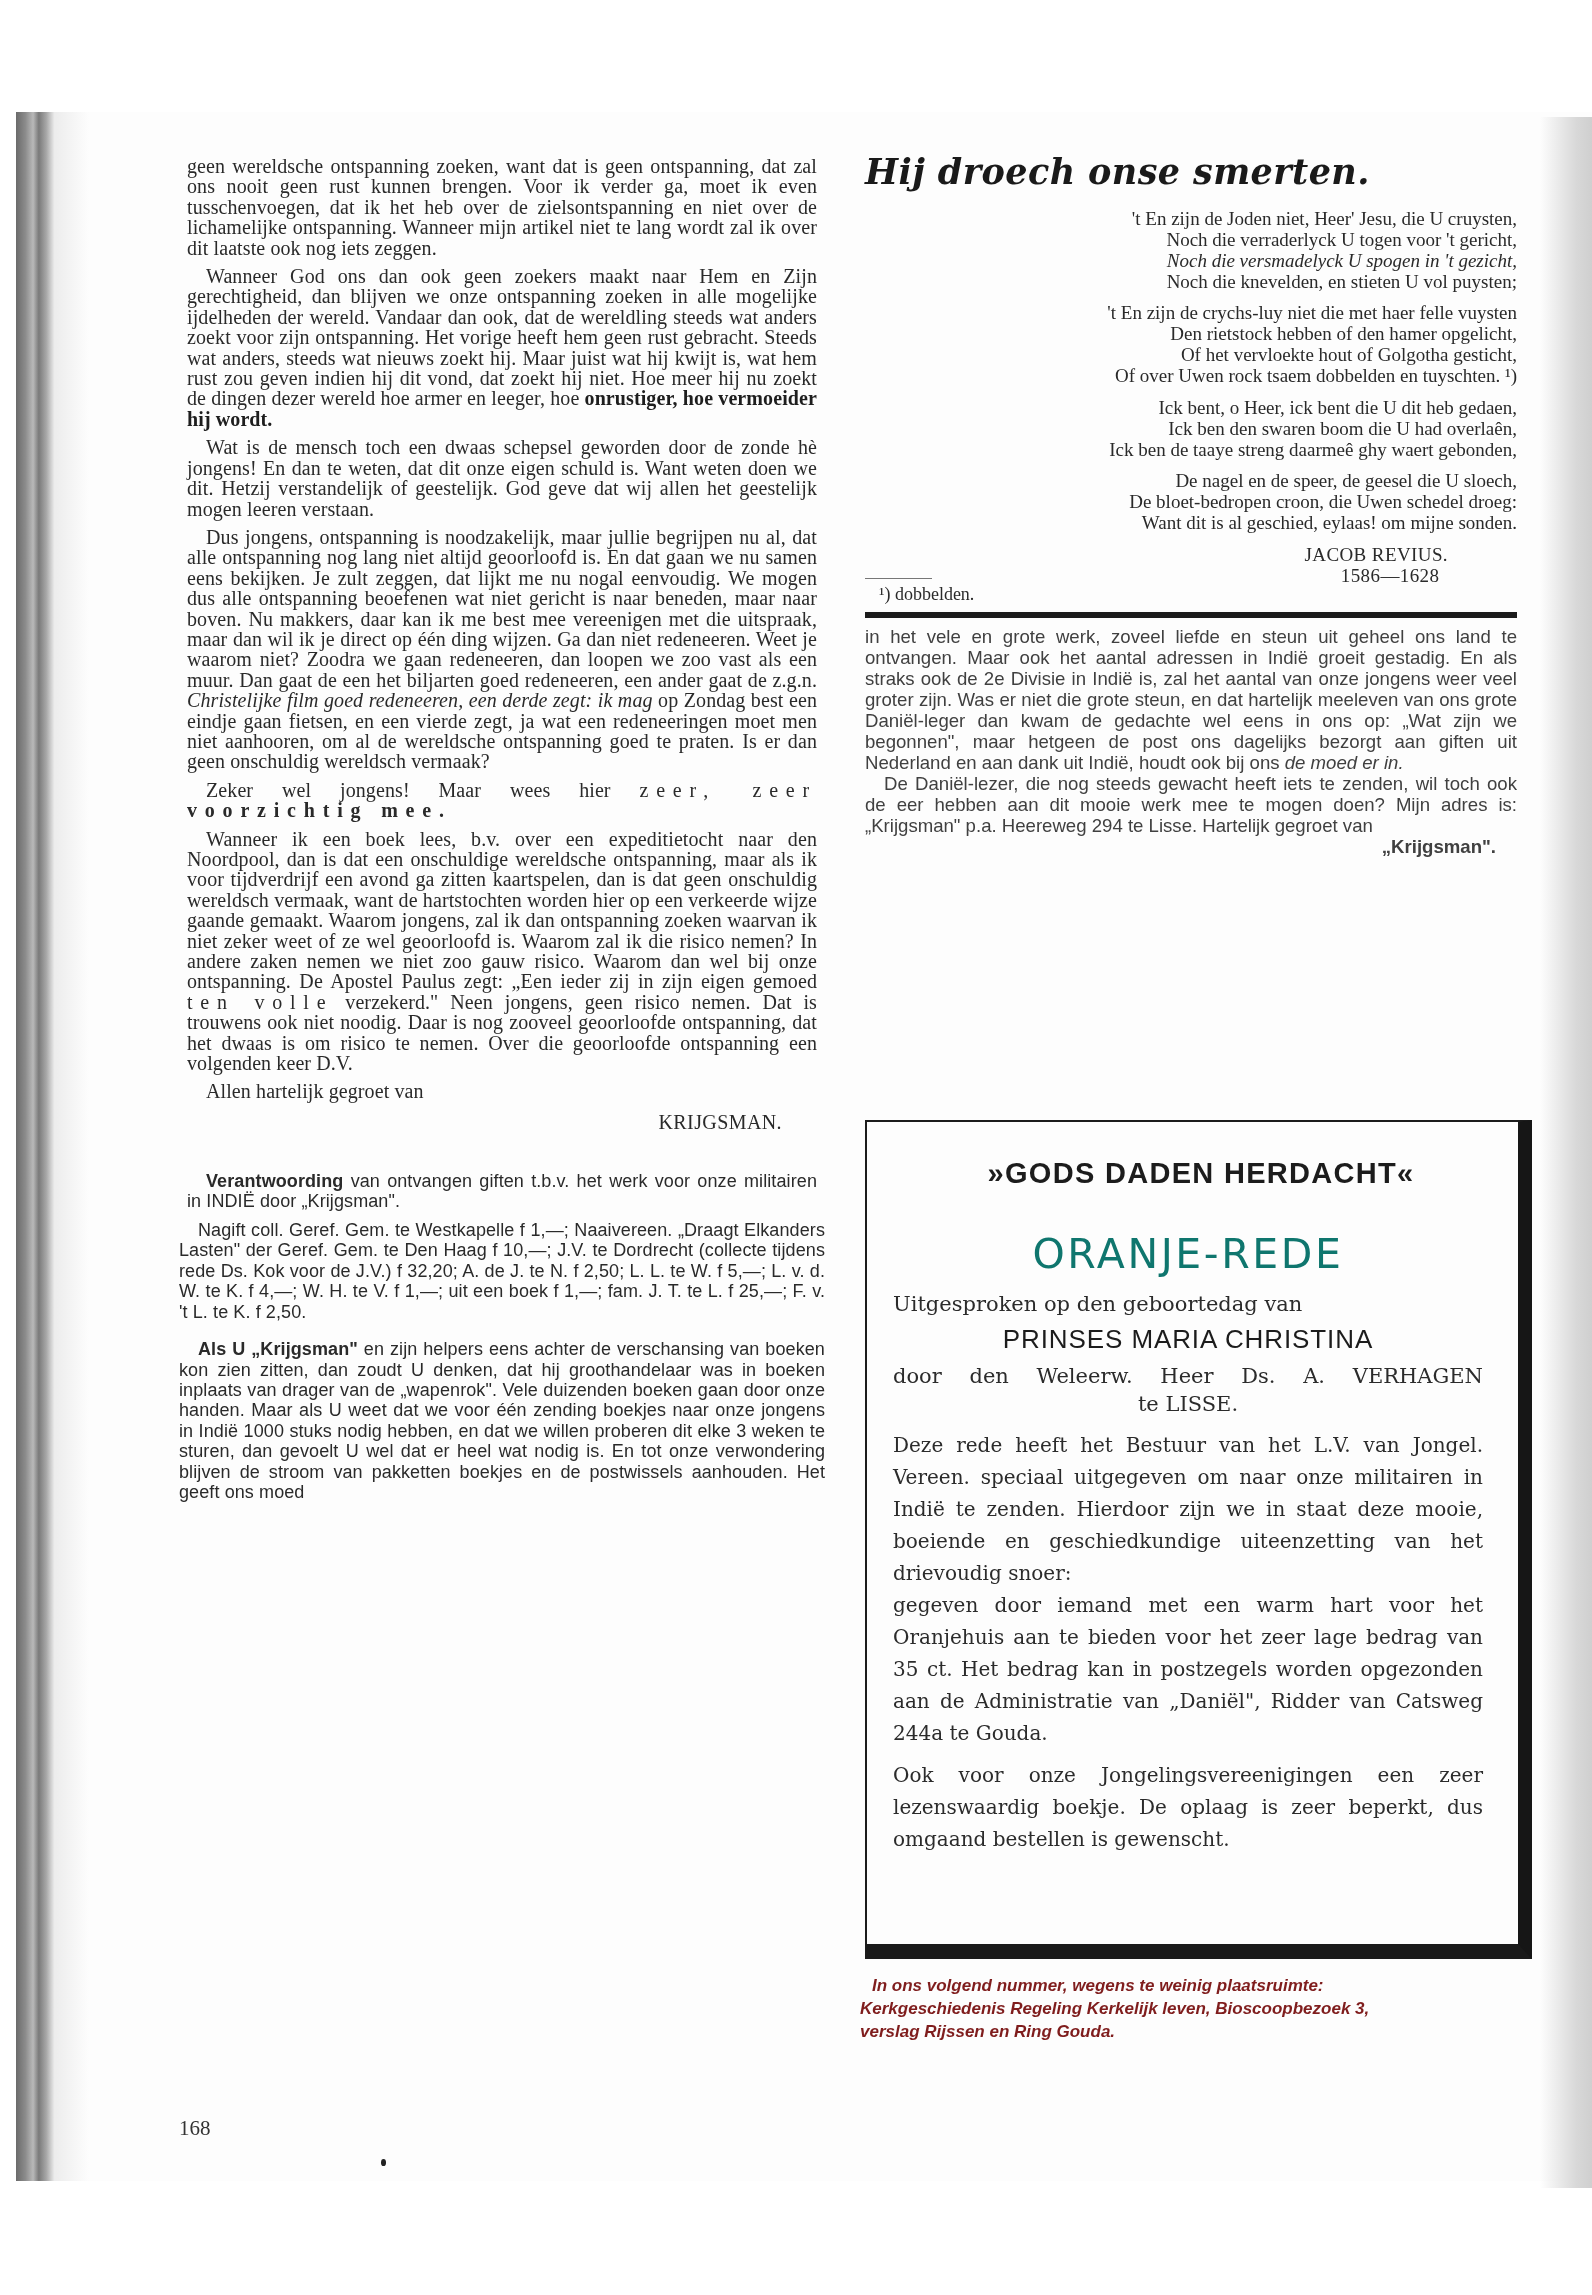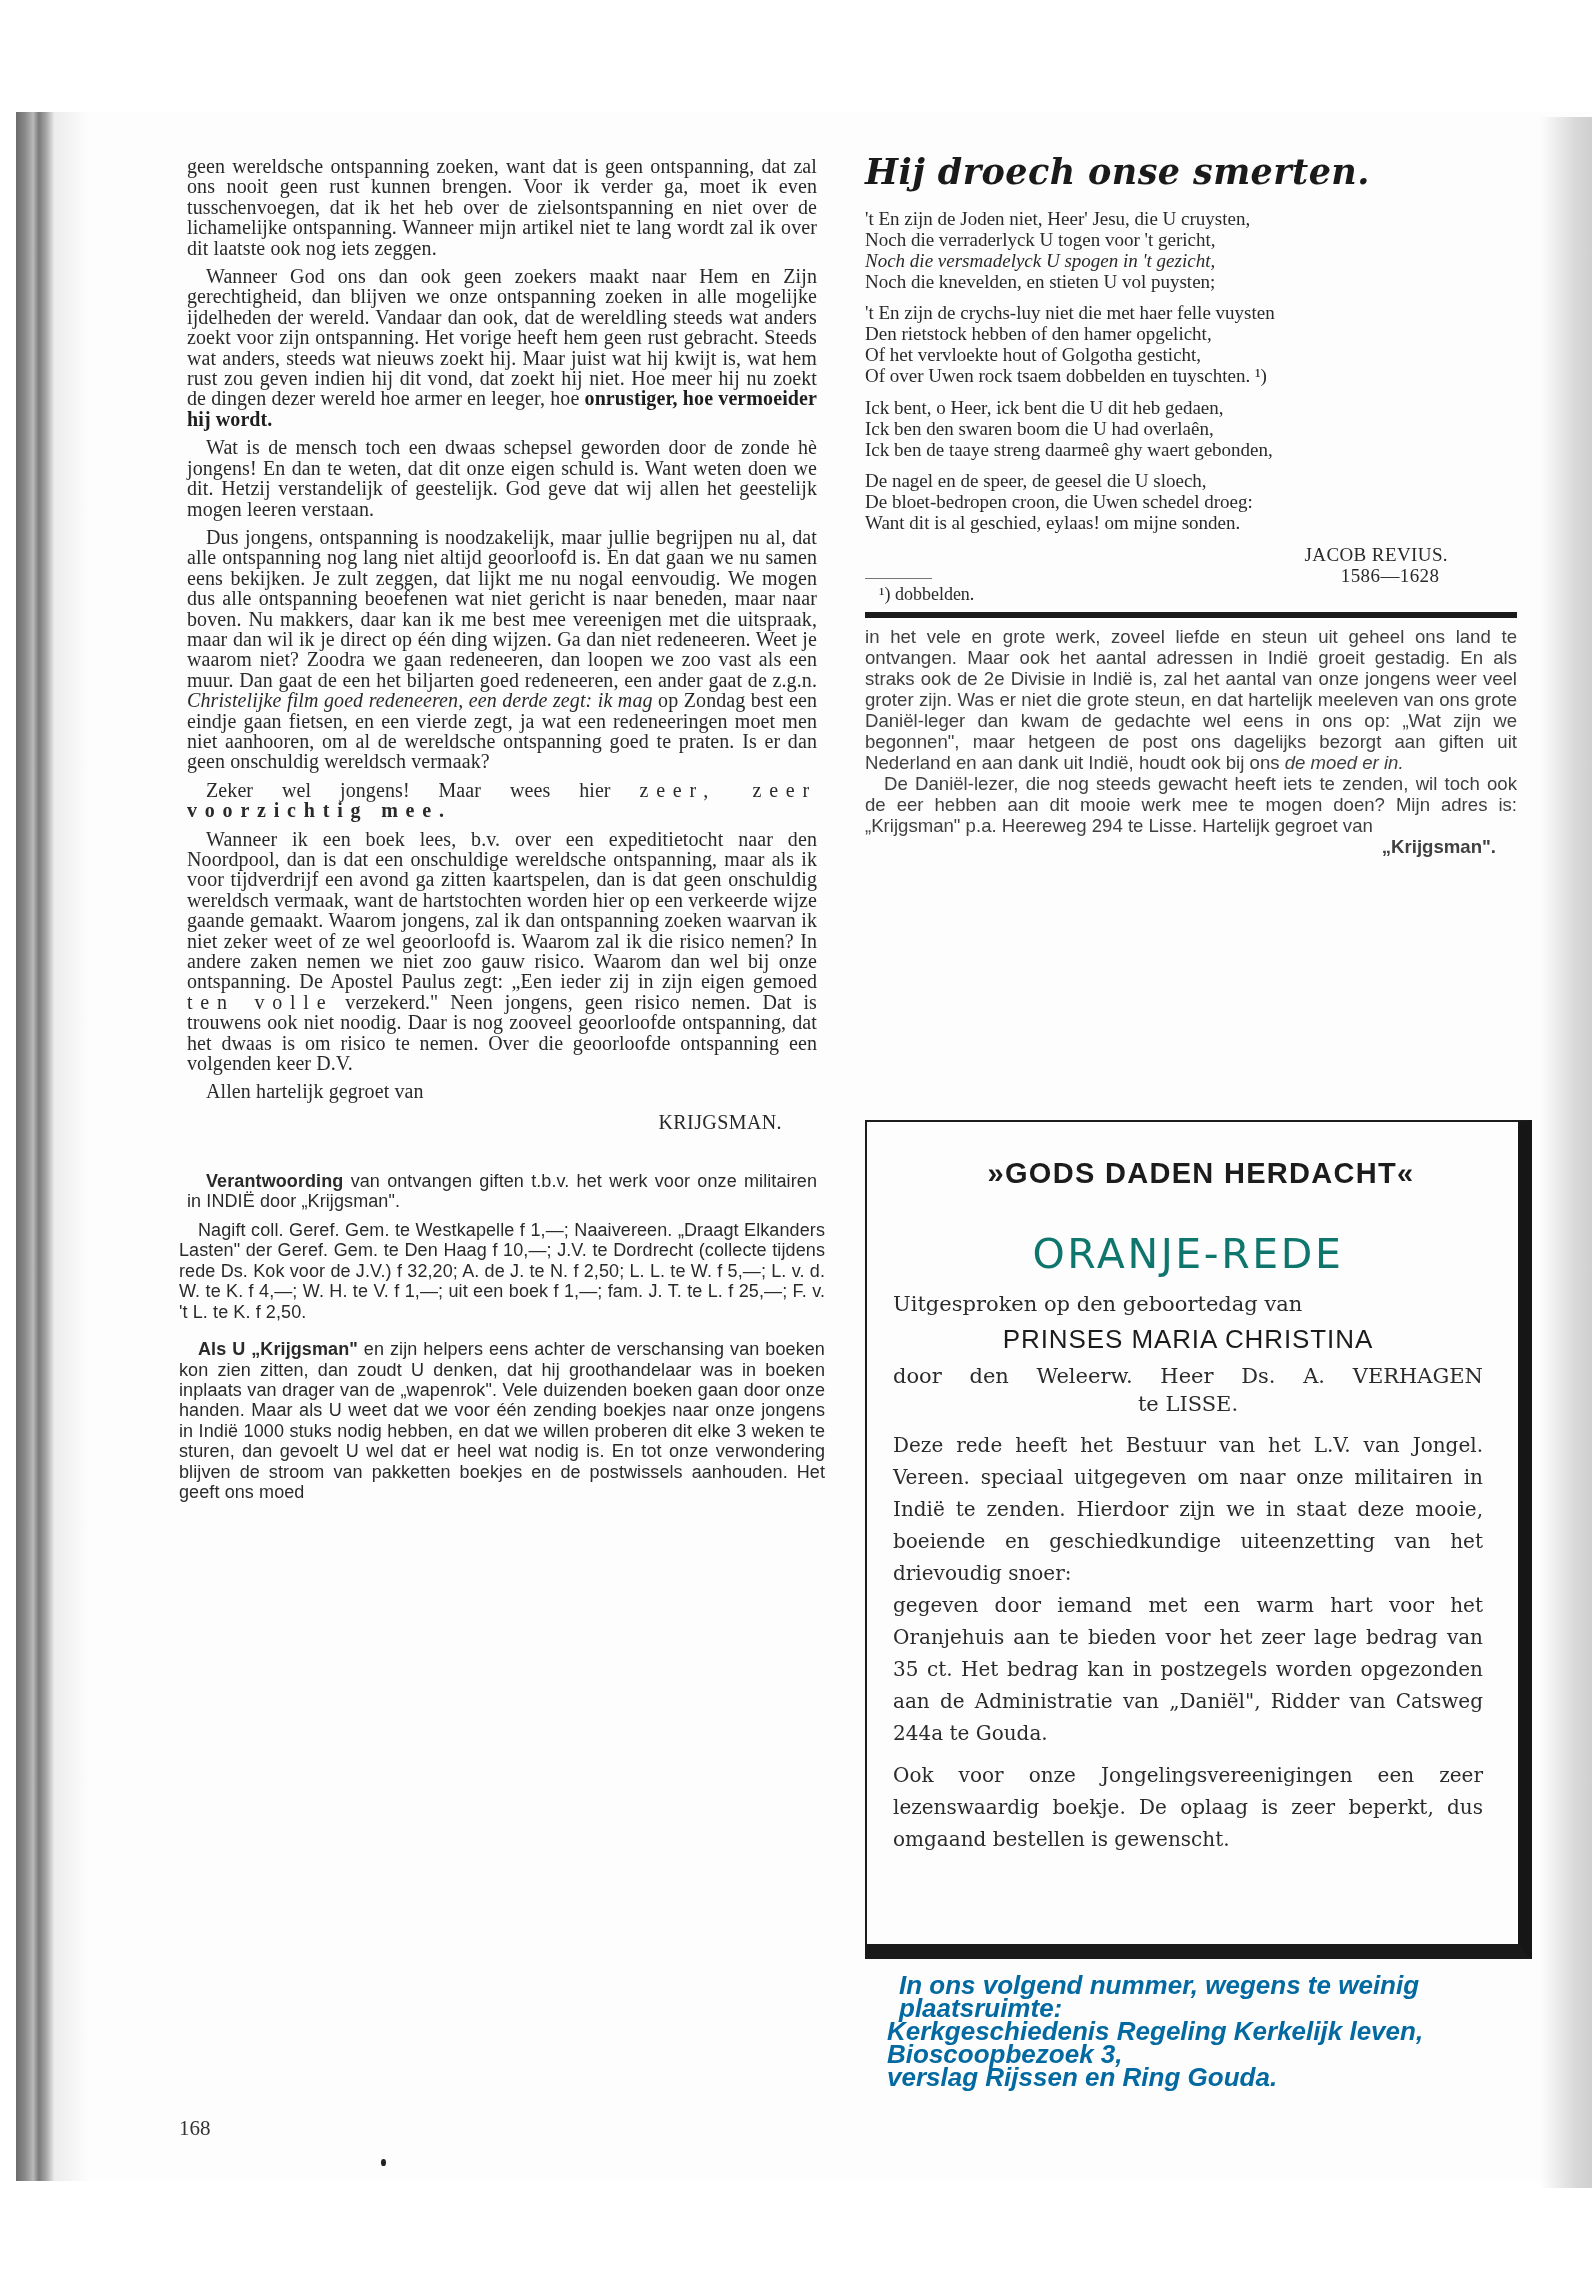--- a/index.html
+++ b/index.html
@@ -56,21 +56,21 @@
   
   .col-right {
     position: absolute; left: 865px; top: 148px; width: 652px;
   }
   .poem-title {
     font-family: "DejaVu Serif", serif; font-style: italic; font-weight: bold;
     font-size: 35px; line-height: 48px; margin: 0 0 12px 0; color: #1a1a1a;
     letter-spacing: 0.4px;
   }
   .stanza { margin: 0 0 10.4px 0; font-size: 19px; line-height: 21px; }
-  .stanza div { white-space: nowrap; }
+  .stanza div { white-space: nowrap; text-align: right; }
   .stanza .it { font-style: italic; }
   .author {
     text-align: right; font-size: 19px; line-height: 21.6px; padding-right: 69px;
     letter-spacing: 0.4px;
   }
   .author .years { padding-right: 8.6px; }
   .fn-rule { width: 67px; border-top: 0.9px solid #777; margin: 1.7px 0 5.2px 0; }
   .footnote { font-size: 18px; padding-left: 14px; line-height: 21px; }
   .thick-rule { width: 652px; height: 5.2px; background: #1b1b1b; margin: 7px 0 8.6px 0; }
 
@@ -115,23 +115,23 @@
   .ad-text {
     font-family: "DejaVu Serif", serif; font-size: 20px; line-height: 32px;
     text-align: justify; color: #2b2b2b; margin: 10.4px 0 0 0;
   }
   .ad-motto {
     font-family: "DejaVu Serif", serif; font-size: 22.4px; text-align: center;
     margin: 14px 0 14px 0; color: #262626; letter-spacing: 0.4px;
   }
 
   .next-issue {
-    position: absolute; left: 887px; top: 1974px; width: 656px;
+    position: absolute; left: 860px; top: 1974px; width: 656px;
     font-family: "Liberation Sans", "DejaVu Sans", sans-serif; font-style: italic;
-    font-weight: bold; font-size: 26px; line-height: 23px; color: #0369a1;
+    font-weight: bold; font-size: 17px; line-height: 23px; color: #7f1d1d;
   }
   .next-issue .l1 { padding-left: 12px; }
 
   .speck { position: absolute; background: #222; border-radius: 50%; }
 </style>
 </head>
 <body>
 
 <div class="page"></div>
 <div class="binding"></div>

